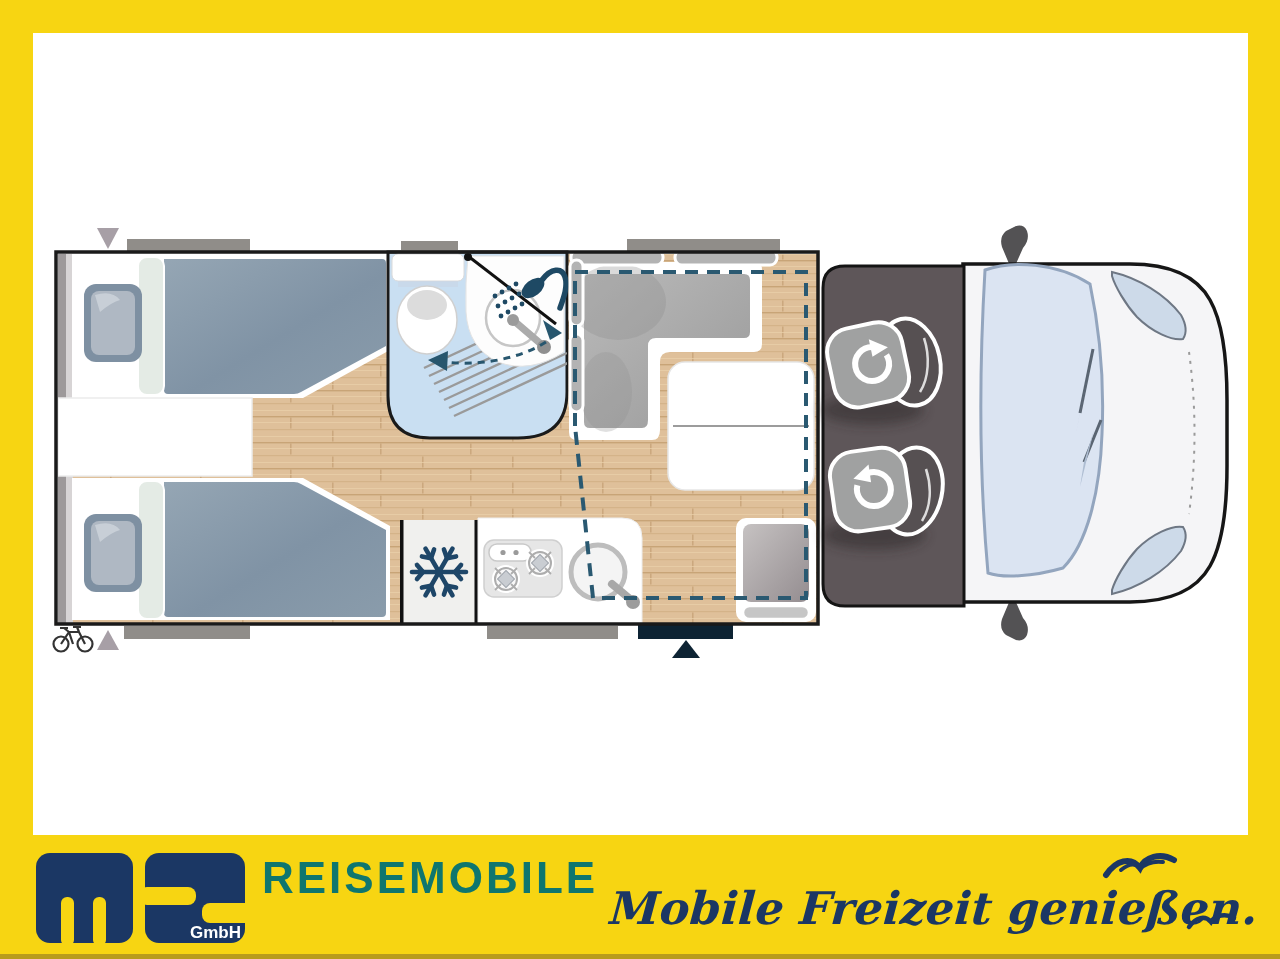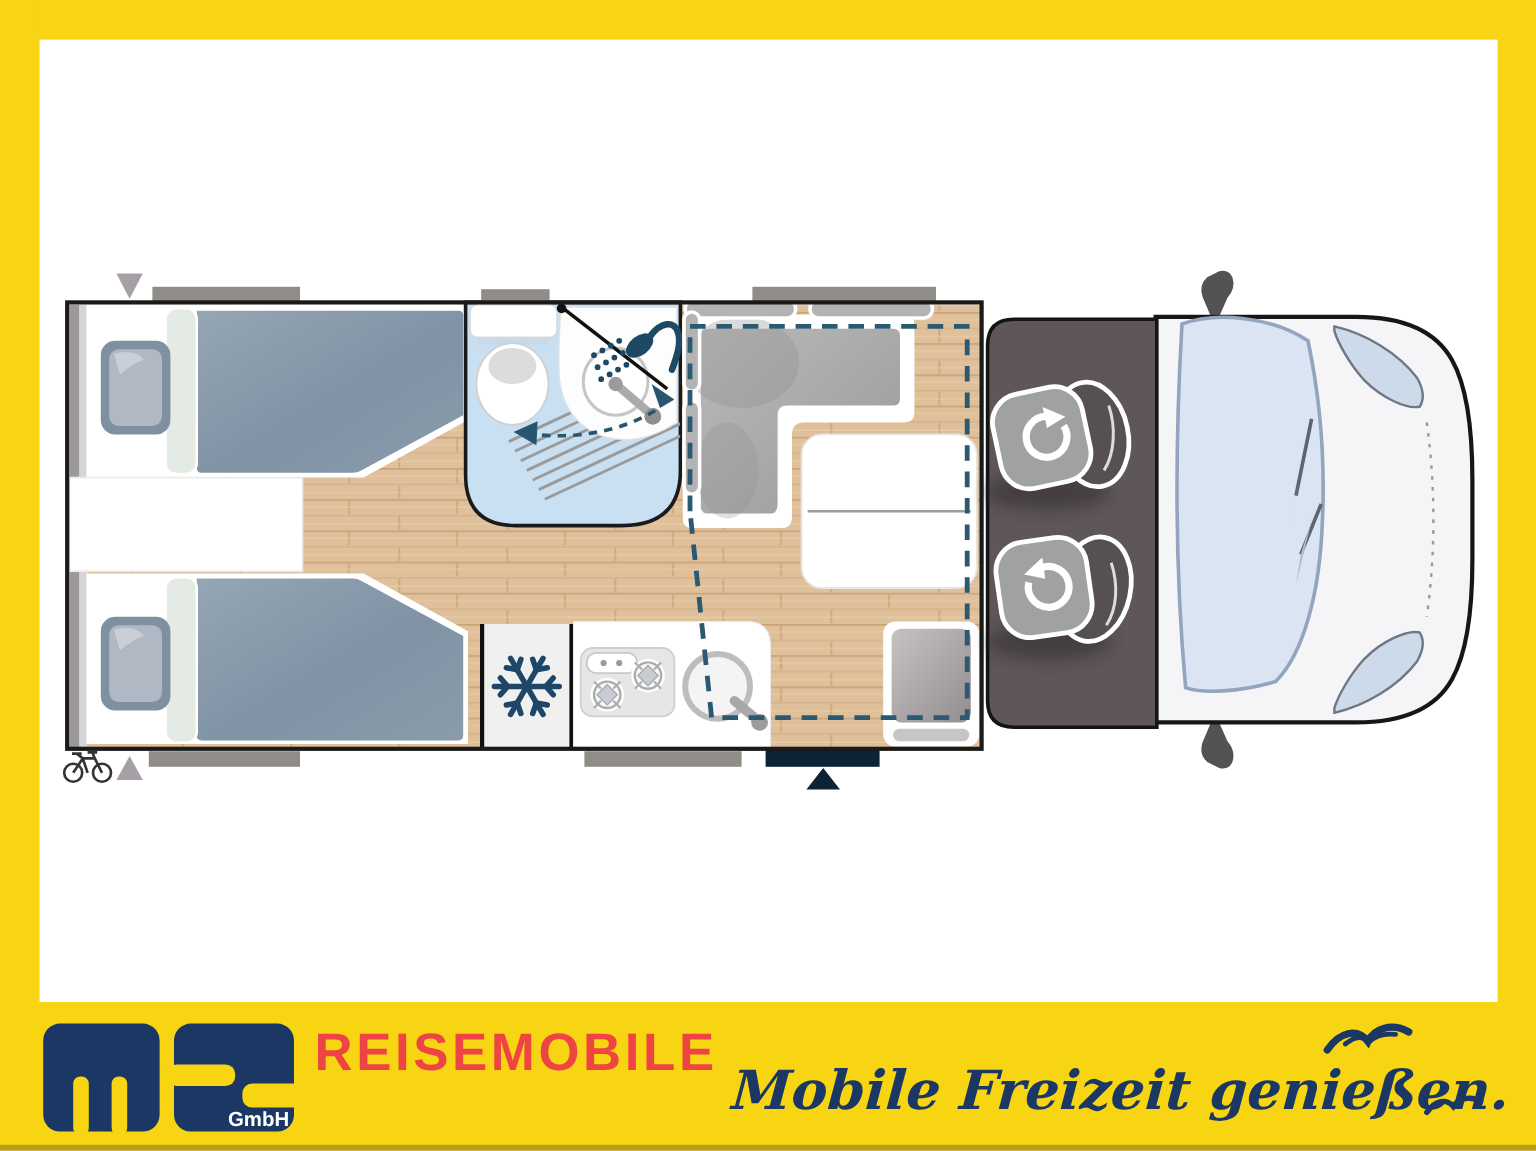--- a/index.html
+++ b/index.html
@@ -9,21 +9,21 @@
   .frame{background:#F7D512;}
   #frame-top{left:0;top:0;width:1280px;height:33px;}
   #frame-left{left:0;top:0;width:33px;height:835px;}
   #frame-right{left:1248px;top:0;width:32px;height:835px;}
   #bottom-band{left:0;top:835px;width:1280px;height:124px;}
   #bottom-edge{left:0;top:954px;width:1280px;height:5px;background:#B89C1C;}
   #plan-svg{left:0;top:0;}
   #logo-svg{left:34px;top:851px;}
   #birds-svg{left:1090px;top:845px;}
   #wordmark{left:262px;top:856px;font-size:44px;font-weight:bold;
-            letter-spacing:3px;color:#ef4444;line-height:1;}
+            letter-spacing:3px;color:#0f766e;line-height:1;}
   #slogan{left:610px;top:886px;font-family:"DejaVu Serif", serif;
           font-style:italic;font-weight:bold;font-size:45px;color:#1B3764;
           line-height:1;transform:skewX(-4deg);}
 </style>
 </head>
 <body>
 
 <svg id="plan-svg" class="abs" width="1280" height="835" viewBox="0 0 1280 835">
   <defs>
     <pattern id="wood" width="90" height="26" patternUnits="userSpaceOnUse">

